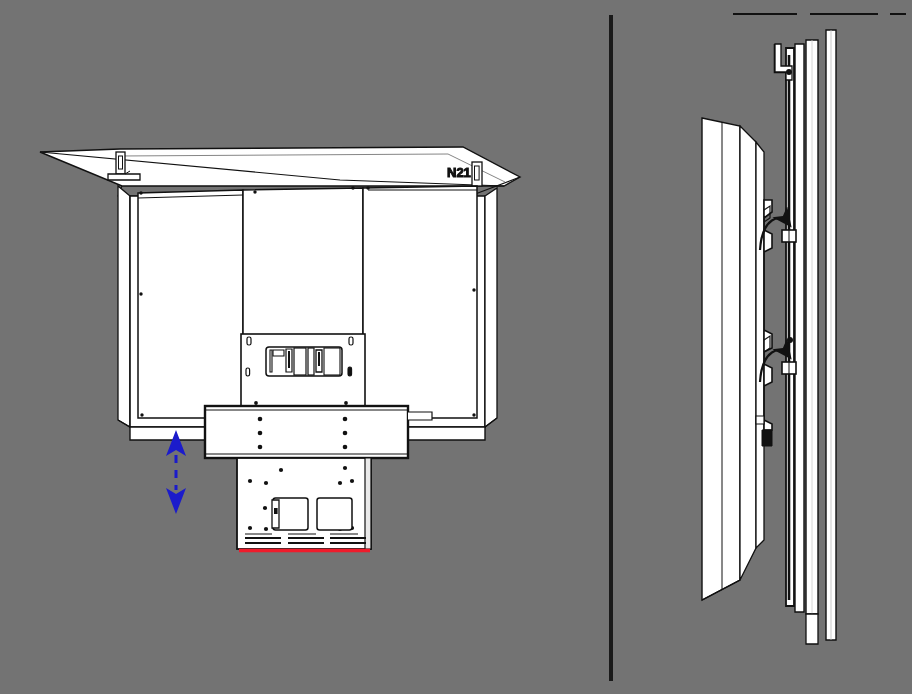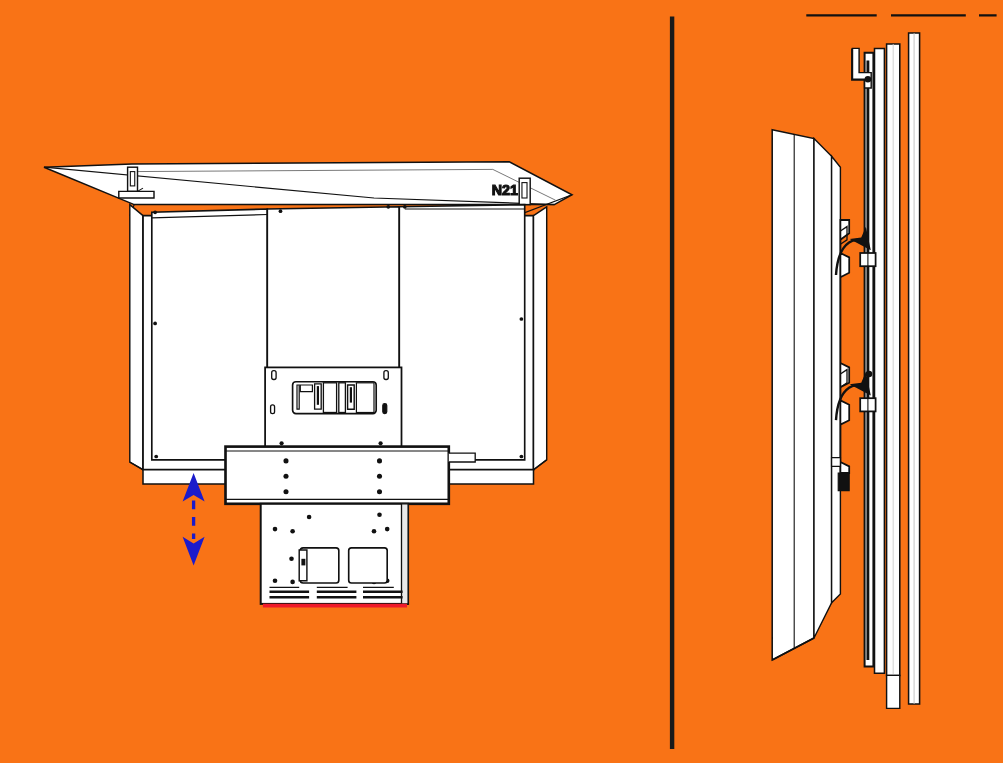--- a/index.html
+++ b/index.html
@@ -11,21 +11,21 @@
     width: 912px;
     height: 694px;
     font-family: "Liberation Sans", sans-serif;
     overflow: hidden;
     position: relative;
   }
   #figure-root {
     position: relative;
     width: 912px;
     height: 694px;
-    background: #f97316;
+    background: #737373;
   }
   #figure-svg {
     position: absolute;
     left: 0;
     top: 0;
     display: block;
   }
   .stamp-label {
     font-family: "Liberation Sans", sans-serif;
     font-weight: bold;

